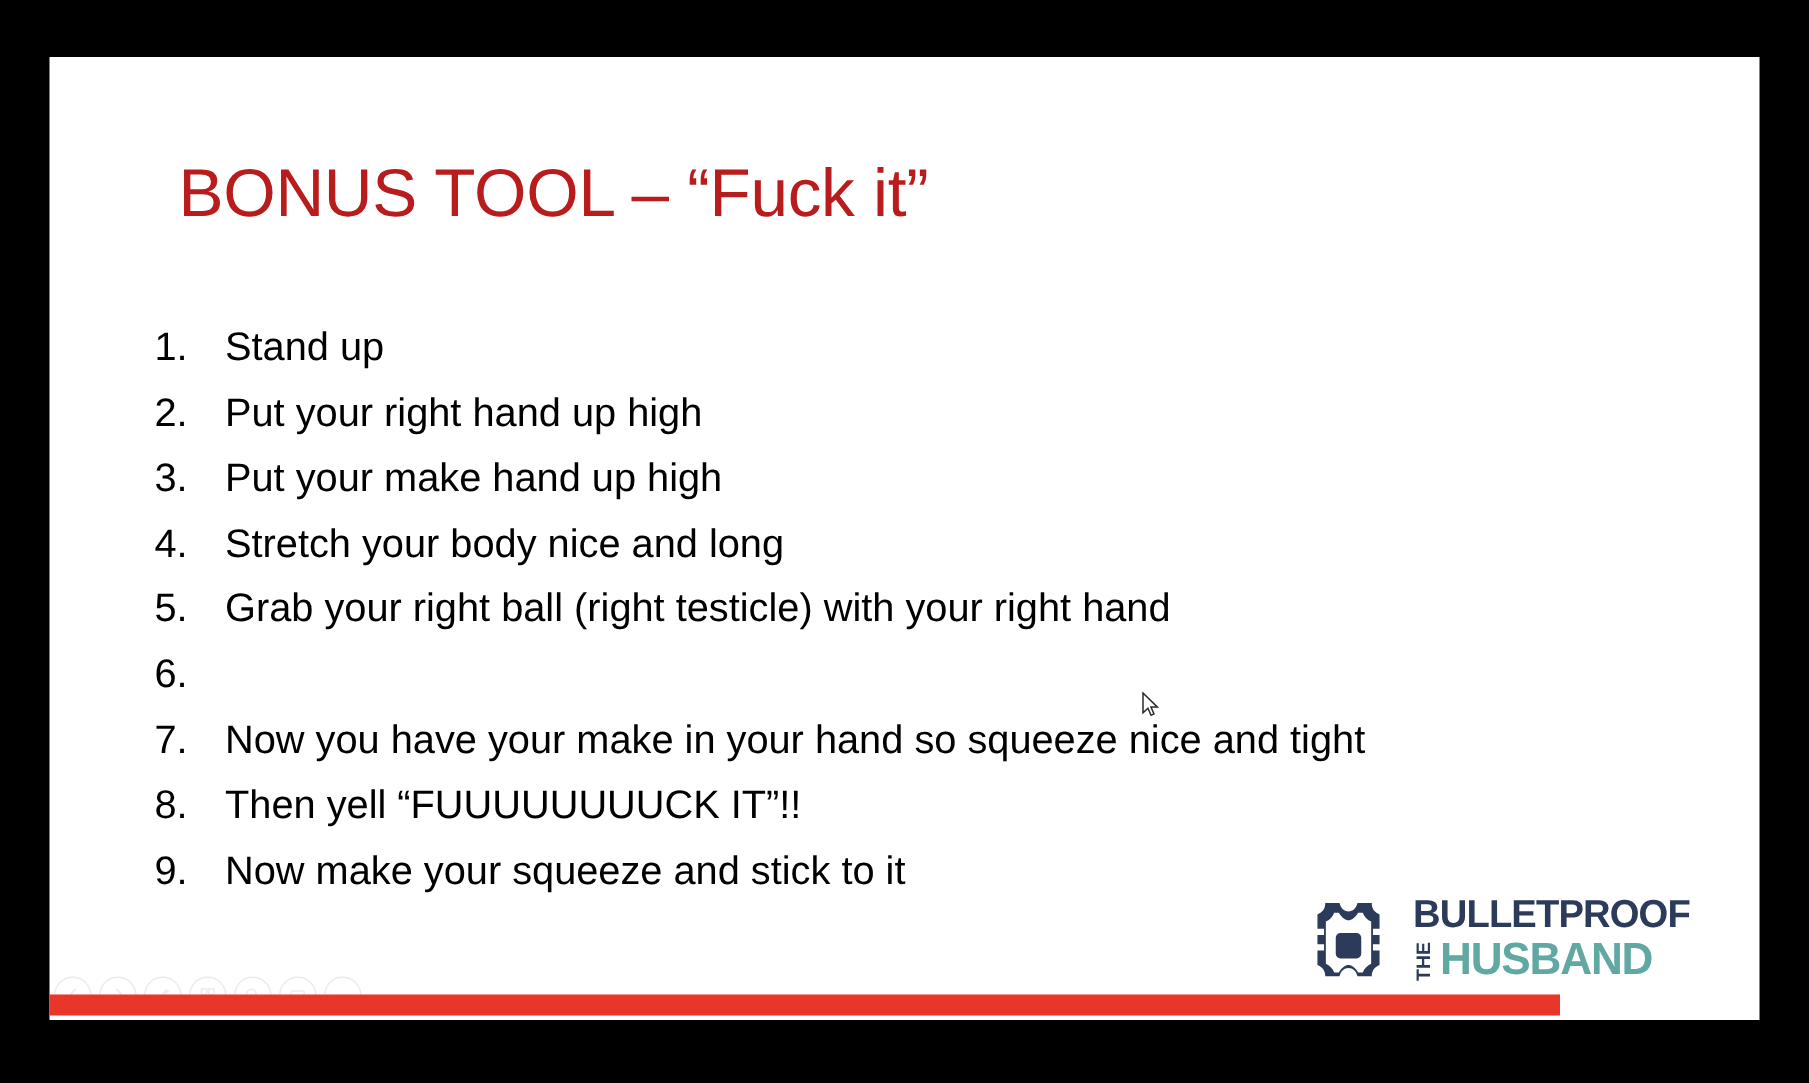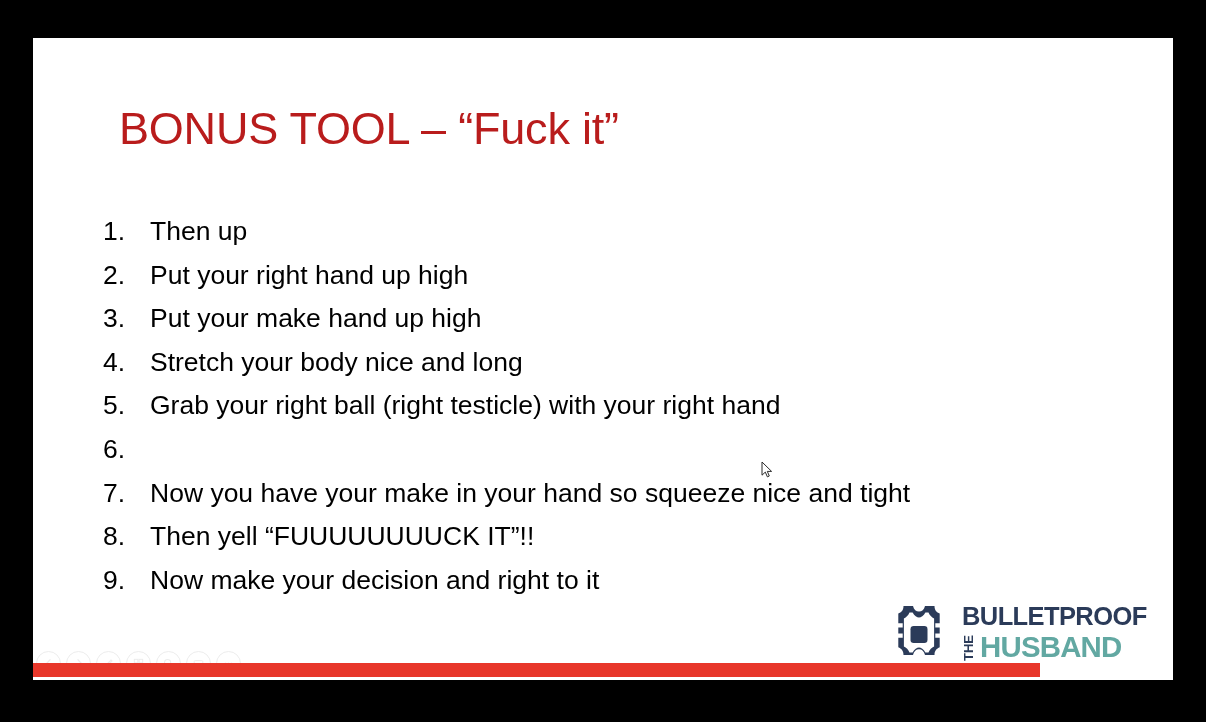--- a/index.html
+++ b/index.html
@@ -71,26 +71,26 @@
     flex: 0 0 47px;
     text-align: left;
   }
   .bullet-text {
     flex: 0 1 auto;
   }
 
   
   #logo {
     position: absolute;
-    left: 854px;
+    left: 834px;
     top: 558px;
     width: 272px;
     height: 72px;
     display: flex;
-    align-items: center;
+    align-items: flex-start;
   }
   #logo-vest {
     flex: 0 0 64px;
     width: 64px;
     height: 64px;
     margin-right: 11px;
   }
   #logo-words {
     display: flex;
     flex-direction: column;
@@ -184,21 +184,21 @@
 <div id="screen">
 
   <div id="slide">
 
     <div id="slide-title">BONUS TOOL – “Fuck it”</div>
 
     <ul id="bullet-list">
 
       <li class="bullet-row">
         <span class="bullet-num">1.</span>
-        <span class="bullet-text">Then up</span>
+        <span class="bullet-text">Stand up</span>
       </li>
 
       <li class="bullet-row">
         <span class="bullet-num">2.</span>
         <span class="bullet-text">Put your right hand up high</span>
       </li>
 
       <li class="bullet-row">
         <span class="bullet-num">3.</span>
         <span class="bullet-text">Put your make hand up high</span>
@@ -223,21 +223,21 @@
         <span class="bullet-text">Now you have your make in your hand so squeeze nice and tight</span>
       </li>
 
       <li class="bullet-row">
         <span class="bullet-num">8.</span>
         <span class="bullet-text">Then yell “FUUUUUUUUCK IT”!!</span>
       </li>
 
       <li class="bullet-row">
         <span class="bullet-num">9.</span>
-        <span class="bullet-text">Now make your decision and right to it</span>
+        <span class="bullet-text">Now make your squeeze and stick to it</span>
       </li>
 
     </ul>
 
     <div id="logo">
       <span id="logo-vest">
         <svg viewBox="0 0 64 64" width="64" height="64" aria-hidden="true">
           <g fill="#2b3b59">
             <path d="M16.5 6 h9.5 c0.9 3.6 3.1 5.6 6 5.6 c2.9 0 5.1 -2 6 -5.6 h9.5
                      c0 4.4 2.2 6.2 5.2 7.6 v9.6 h-4.4 v4.2 h4.4 v6.1 h-4.4 v4.2 h4.4 v9.6

